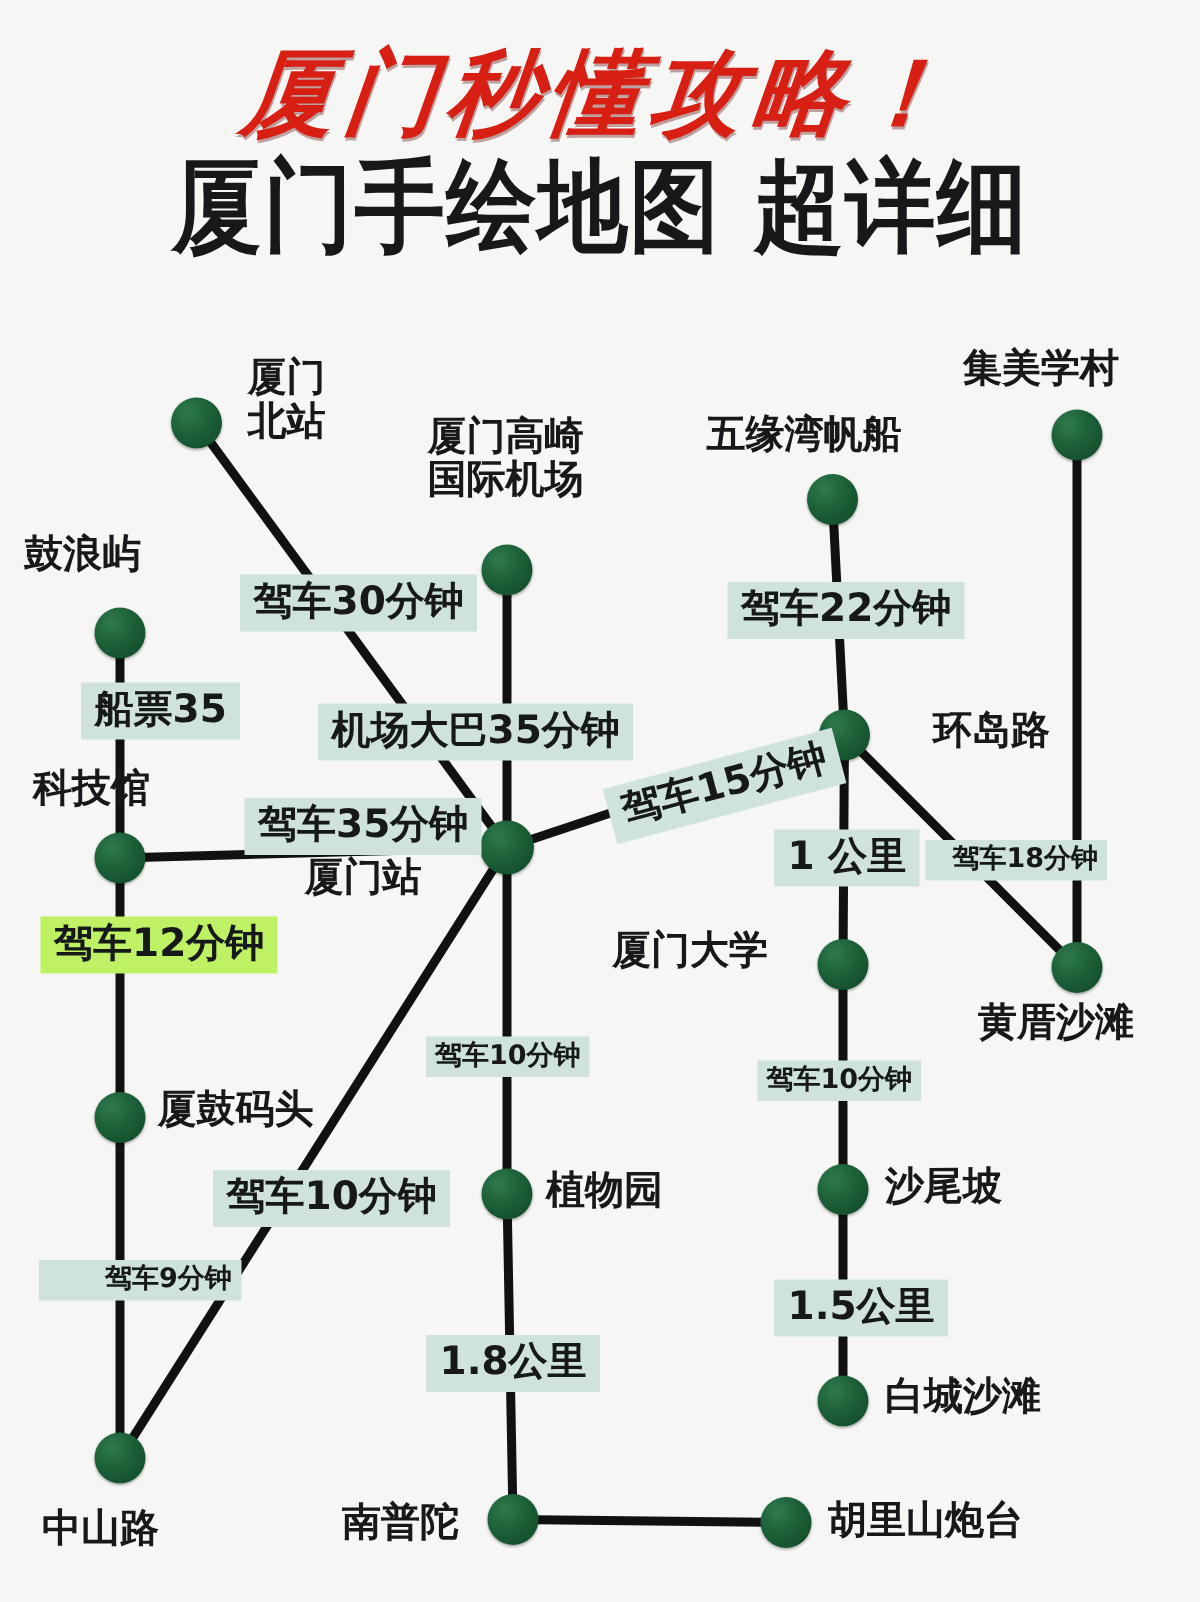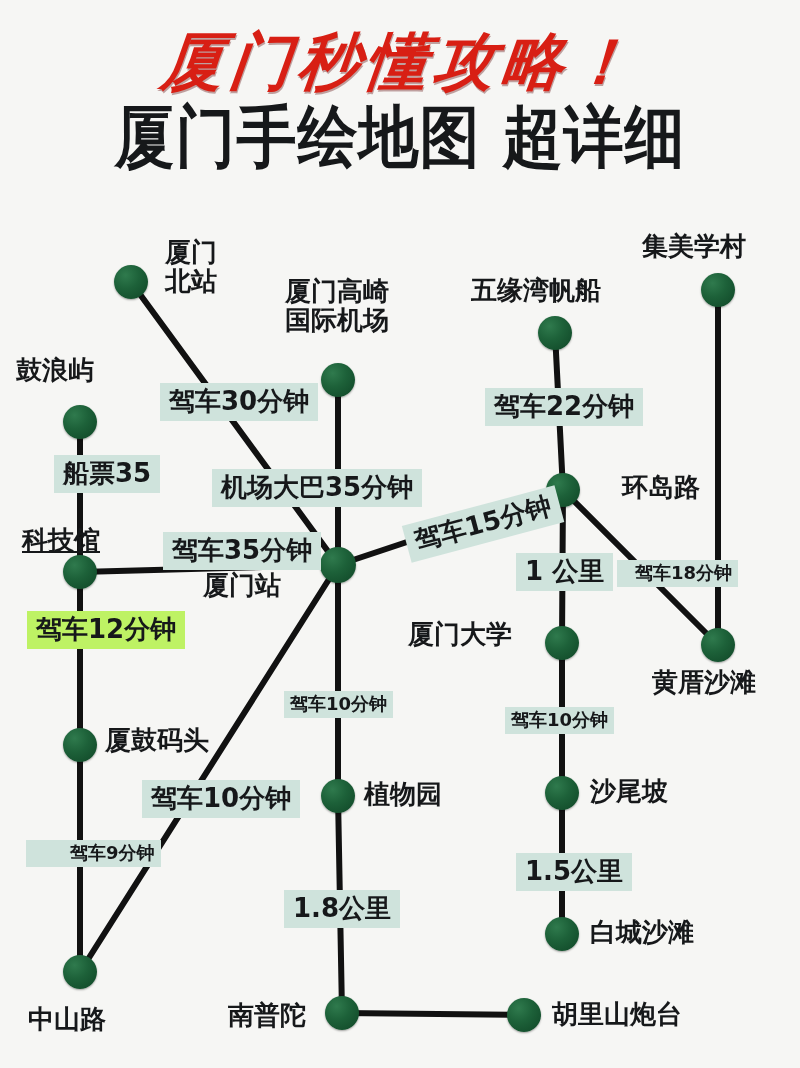--- a/index.html
+++ b/index.html
@@ -89,41 +89,41 @@
     <div id="nodes-layer">
         <div class="node" style="left: 114px; top: 265px; height: 34px; width: 34px;"></div>
         <div class="node-label" style="left: 165px; top: 238px;">厦门
 北站</div>
         <div class="node" style="left: 63px; top: 405px; height: 34px; width: 34px;"></div>
         <div class="node-label" style="left: 16px; top: 356px;">鼓浪屿</div>
         <div class="node" style="left: 321px; top: 363px; height: 34px; width: 34px;"></div>
         <div class="node-label" style="left: 285px; top: 277px;">厦门高崎
 国际机场</div>
         <div class="node" style="left: 63px; top: 555px; height: 34px; width: 34px;"></div>
-        <div class="node-label" style="left: 22px; top: 526px; text-decoration: underline;">科技馆</div>
+        <div class="node-label" style="left: 22px; top: 512px;">科技馆</div>
         <div class="node" style="left: 320px; top: 547px; height: 36px; width: 36px;"></div>
         <div class="node-label" style="left: 203px; top: 571px;">厦门站</div>
         <div class="node" style="left: 538px; top: 316px; height: 34px; width: 34px;"></div>
         <div class="node-label" style="left: 471px; top: 276px;">五缘湾帆船</div>
         <div class="node" style="left: 701px; top: 273px; height: 34px; width: 34px;"></div>
         <div class="node-label" style="left: 642px; top: 232px;">集美学村</div>
         <div class="node" style="left: 546px; top: 473px; height: 34px; width: 34px;"></div>
         <div class="node-label" style="left: 596px; top: 473px; margin-left: 26px;">环岛路</div>
         <div class="node" style="left: 545px; top: 626px; height: 34px; width: 34px;"></div>
         <div class="node-label" style="left: 408px; top: 620px;">厦门大学</div>
         <div class="node" style="left: 701px; top: 628px; height: 34px; width: 34px;"></div>
         <div class="node-label" style="left: 652px; top: 668px;">黄厝沙滩</div>
         <div class="node" style="left: 63px; top: 728px; height: 34px; width: 34px;"></div>
         <div class="node-label" style="left: 105px; top: 726px;">厦鼓码头</div>
         <div class="node" style="left: 321px; top: 779px; height: 34px; width: 34px;"></div>
         <div class="node-label" style="left: 364px; top: 780px;">植物园</div>
         <div class="node" style="left: 545px; top: 776px; height: 34px; width: 34px;"></div>
         <div class="node-label" style="left: 590px; top: 777px;">沙尾坡</div>
         <div class="node" style="left: 545px; top: 917px; height: 34px; width: 34px;"></div>
-        <div class="node-label" style="left: 590px; top: 918px;">白城沙滩</div>
+        <div class="node-label" style="left: 590px; top: 918px; font-family: Liberation Mono, monospace;">白城沙滩</div>
         <div class="node" style="left: 63px; top: 955px; height: 34px; width: 34px;"></div>
         <div class="node-label" style="left: 28px; top: 1005px;">中山路</div>
         <div class="node" style="left: 325px; top: 996px; height: 34px; width: 34px;"></div>
         <div class="node-label" style="left: 228px; top: 1001px;">南普陀</div>
         <div class="node" style="left: 507px; top: 998px; height: 34px; width: 34px;"></div>
         <div class="node-label" style="left: 552px; top: 1000px;">胡里山炮台</div>
       </div>
     <div id="edgelabels-layer">
         <div class="edge-label big" style="left: 160px; top: 383px; background: rgb(207, 227, 220);">驾车30分钟</div>
         <div class="edge-label big" style="left: 212px; top: 469px; background: rgb(207, 227, 220);">机场大巴35分钟</div>

